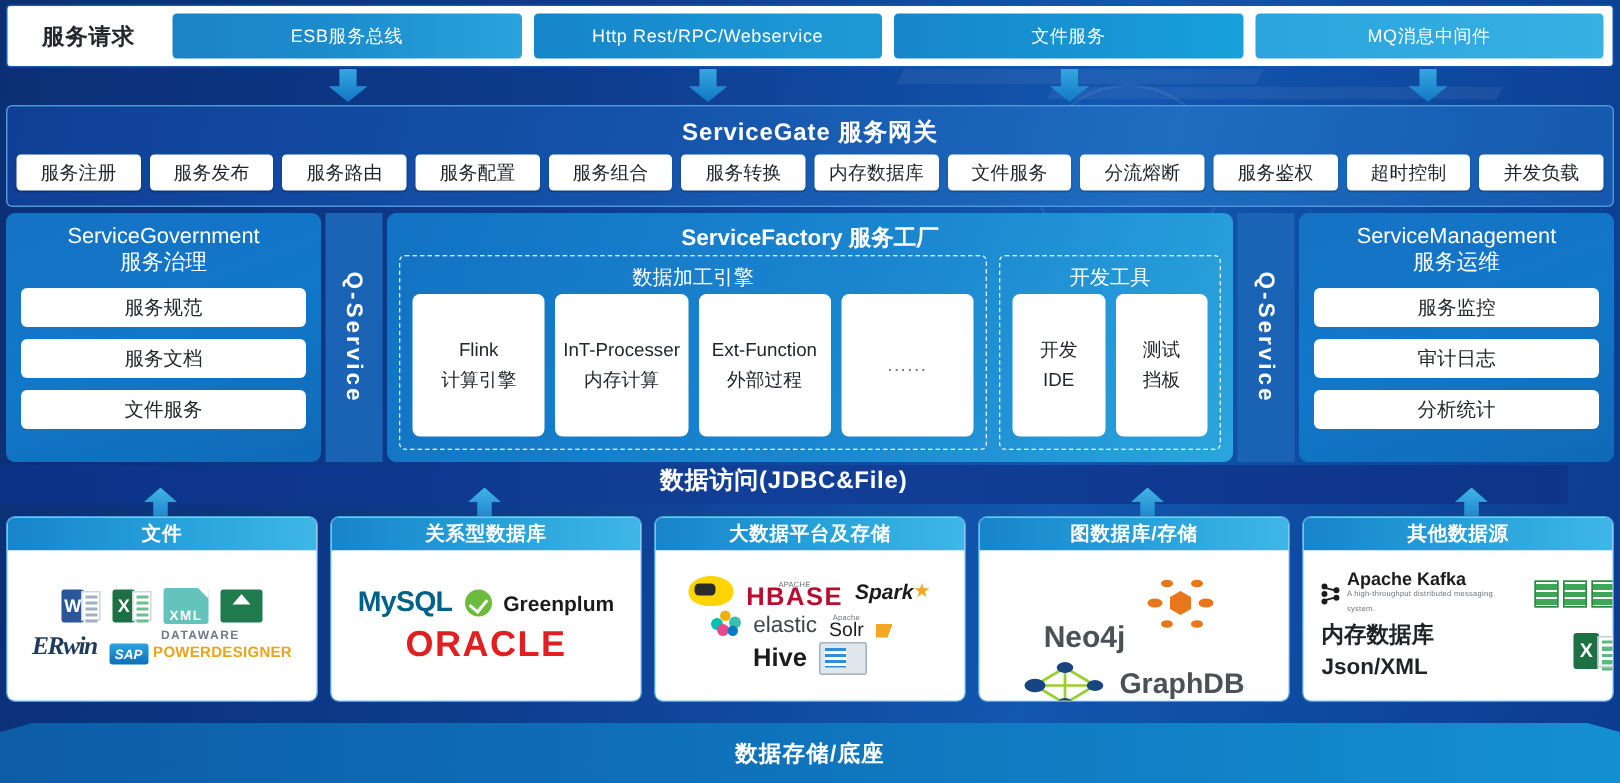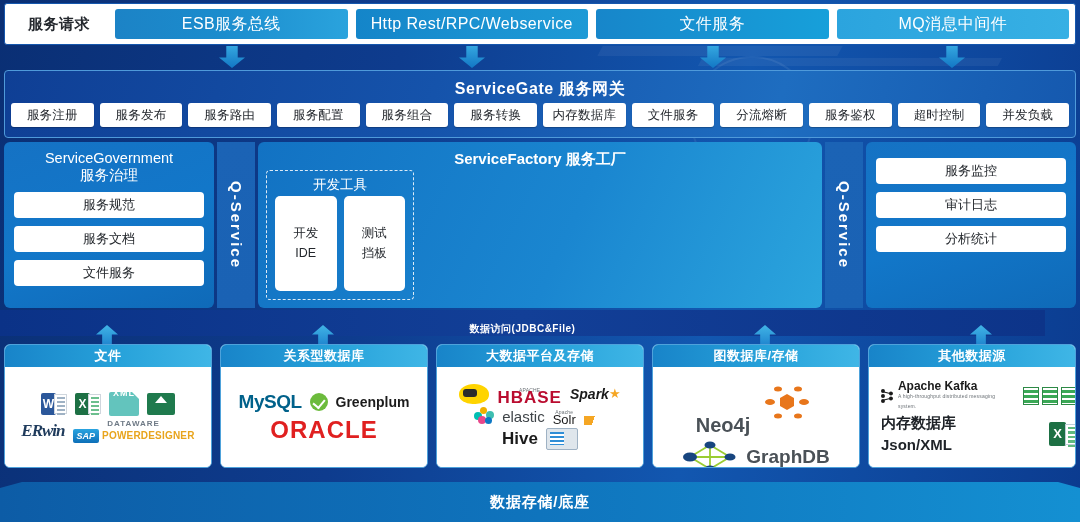--- a/index.html
+++ b/index.html
@@ -24,21 +24,21 @@
     background:#ffffff;border:1px solid #1557ad;border-radius:3px;
     display:flex;align-items:center;gap:8px;padding:0 6px;box-sizing:border-box;
   }
   .req-label{
     width:96px;flex:0 0 96px;text-align:center;
     font-size:15px;font-weight:bold;color:#24282e;letter-spacing:.5px;
   }
   .req-chip{
     flex:1 1 0;height:30px;border-radius:3px;
     display:flex;align-items:center;justify-content:center;
-    color:#fff;font-size:16px;letter-spacing:.4px;
+    color:#fff;font-size:12px;letter-spacing:.4px;
     background:linear-gradient(90deg,#1c83c6 0%,#1b8ccd 45%,#2aa3dd 100%);
   }
   .req-chip.c2{background:linear-gradient(90deg,#1485c9 0%,#1b93d2 60%,#1d9ad6 100%);}
   .req-chip.c3{background:linear-gradient(90deg,#1786ca 0%,#17a0da 100%);}
   .req-chip.c4{background:linear-gradient(90deg,#2ba4de 0%,#37b0e4 100%);}
 
   
   .arrow-down{
     position:absolute;width:26px;height:22px;
     background:linear-gradient(180deg,#35a7e0 0%,#1277c4 100%);
@@ -115,22 +115,22 @@
     display:flex;flex-direction:column;align-items:center;justify-content:center;
     gap:5px;font-size:12.5px;color:#23272c;line-height:15px;padding:0 2px;
     box-sizing:border-box;
   }
   .cell .dots{letter-spacing:1px;color:#6b7176;}
 
   
   .access{
     position:absolute;left:0;top:310px;width:1045px;height:26px;
     background:linear-gradient(90deg,#0b3287 0%,#123f97 50%,#0d3489 100%);
-    color:#fff;font-size:10px;font-weight:bold;letter-spacing:.5px;
-    display:flex;align-items:flex-end;justify-content:center;
+    color:#fff;font-size:16px;font-weight:bold;letter-spacing:.5px;
+    display:flex;align-items:flex-start;justify-content:center;
   }
 
   
   .sources{
     position:absolute;left:4px;top:344px;width:1072px;height:124px;
     display:flex;gap:8px;
   }
   .src{
     flex:1 1 0;border-radius:6px;overflow:hidden;
     border:1px solid #4ea2db;background:#fff;
@@ -154,21 +154,21 @@
   .doc-ic .sq{position:absolute;left:0;top:0;width:15px;height:22px;border-radius:2px;
     color:#fff;font-weight:bold;font-size:12px;display:flex;align-items:center;justify-content:center;}
   .doc-ic .lines{position:absolute;right:0;top:1px;width:13px;height:20px;background:#fff;
     border:1px solid #cfd6dd;box-sizing:border-box;}
   .doc-ic .lines i{display:block;height:2px;margin:2px 1.5px;background:#9fb2c4;}
   .w .sq{background:#2b579a;}
   .x .sq{background:#1d7044;}
   .x .lines i{background:#6cbf8e;}
   .xmlic{width:30px;height:24px;background:#63c4bd;border-radius:2px;color:#fff;
     font-size:9px;font-weight:bold;letter-spacing:1px;display:flex;align-items:flex-end;
-    justify-content:center;padding-bottom:18px;box-sizing:border-box;position:relative;}
+    justify-content:center;padding-bottom:1px;box-sizing:border-box;position:relative;}
   .xmlic:after{content:"";position:absolute;right:0;top:0;border-width:0 7px 7px 0;
     border-style:solid;border-color:#fff #fff transparent transparent;}
   .greenic{width:28px;height:22px;background:#1f7a4d;border-radius:2px;position:relative;}
   .greenic:before{content:"";position:absolute;left:8px;top:3px;border-left:6px solid transparent;
     border-right:6px solid transparent;border-bottom:7px solid #fff;}
   .erwin{font-size:17px;font-weight:bold;color:#1f3b5c;font-style:italic;letter-spacing:-1px;
     font-family:"Liberation Serif",serif;}
   .sapbox{background:linear-gradient(180deg,#2aa4e0,#0d6fb8);color:#fff;font-size:9px;
     font-weight:bold;padding:2px 4px;border-radius:2px;font-style:italic;}
   .pdtxt{color:#e8a41c;font-weight:bold;font-size:10px;letter-spacing:.2px;}
@@ -276,20 +276,40 @@
     </div>
 
     <div class="qserv">
       <span>Q-Service</span>
     </div>
 
     <div class="factory">
       <div class="factory-title">ServiceFactory  服务工厂</div>
       <div class="factory-body">
 
+        <div class="dash engine">
+          <div class="dash-title">数据加工引擎</div>
+          <div class="dash-cells">
+            <div class="cell">
+              <div>Flink</div>
+              <div>计算引擎</div>
+            </div>
+            <div class="cell">
+              <div>InT-Processer</div>
+              <div>内存计算</div>
+            </div>
+            <div class="cell">
+              <div>Ext-Function</div>
+              <div>外部过程</div>
+            </div>
+            <div class="cell">
+              <div class="dots">......</div>
+            </div>
+          </div>
+        </div>
 
         <div class="dash tools">
           <div class="dash-title">开发工具</div>
           <div class="dash-cells">
             <div class="cell">
               <div>开发</div>
               <div>IDE</div>
             </div>
             <div class="cell">
               <div>测试</div>
@@ -299,20 +319,24 @@
         </div>
 
       </div>
     </div>
 
     <div class="qserv">
       <span>Q-Service</span>
     </div>
 
     <div class="side-card">
+      <div class="side-title">
+        <span>ServiceManagement</span>
+        <span class="cn">服务运维</span>
+      </div>
       <div class="side-row">服务监控</div>
       <div class="side-row">审计日志</div>
       <div class="side-row">分析统计</div>
     </div>
   </div>
 
   <div class="access">
     <span>数据访问(JDBC&amp;File)</span>
   </div>
 

